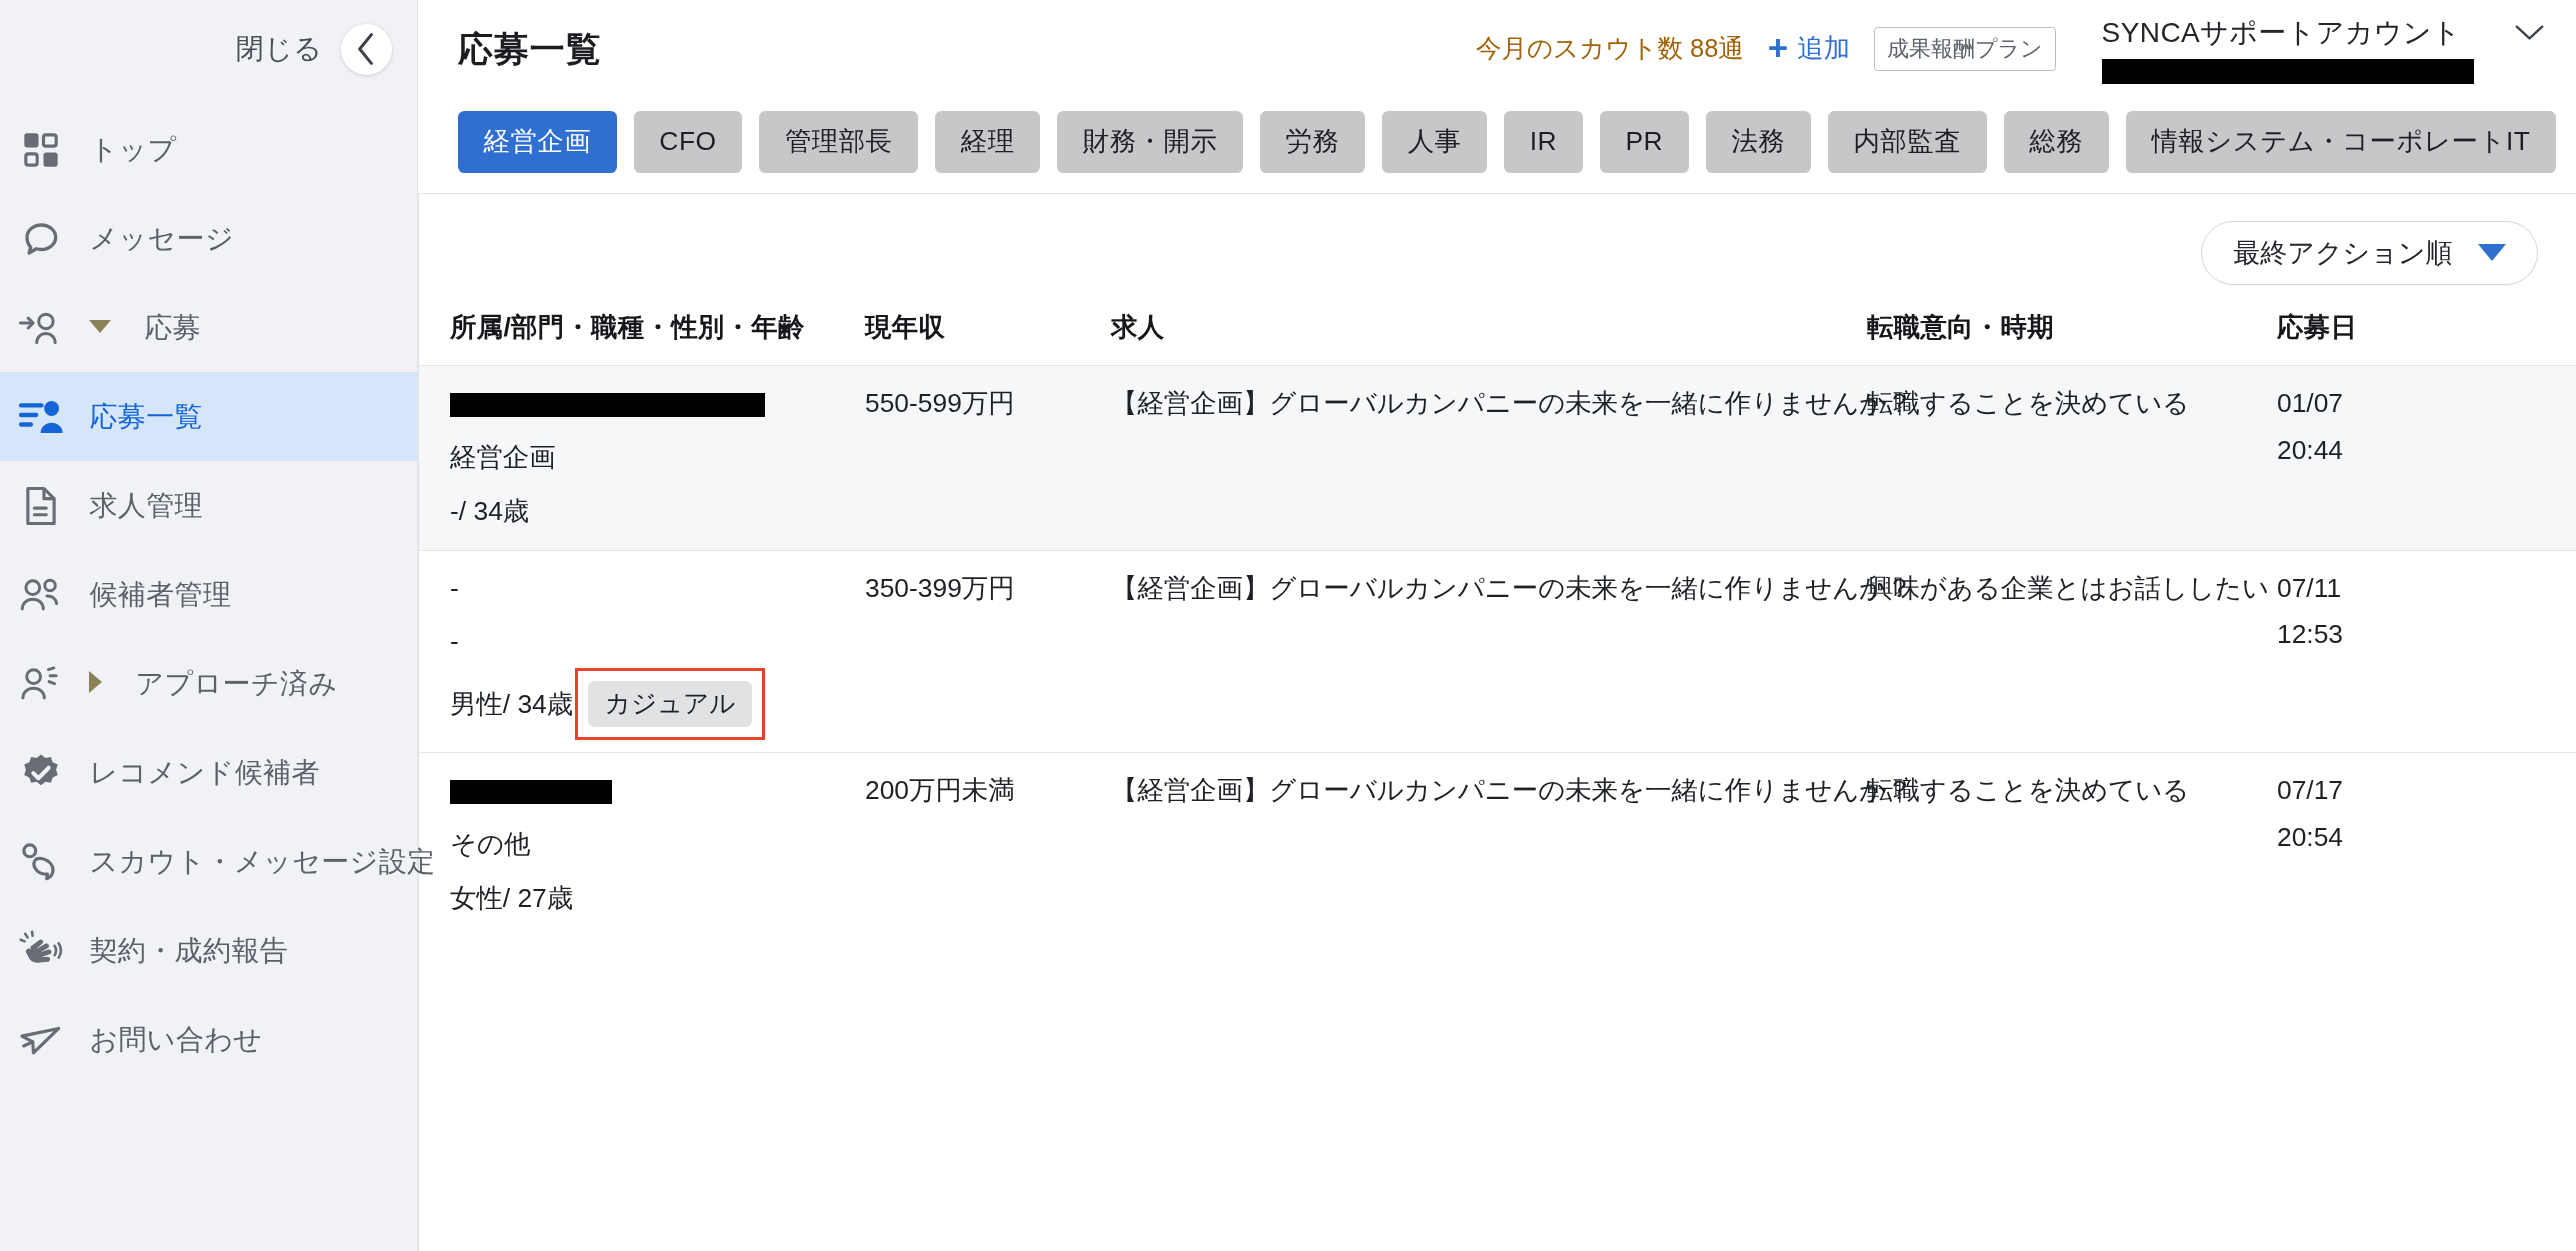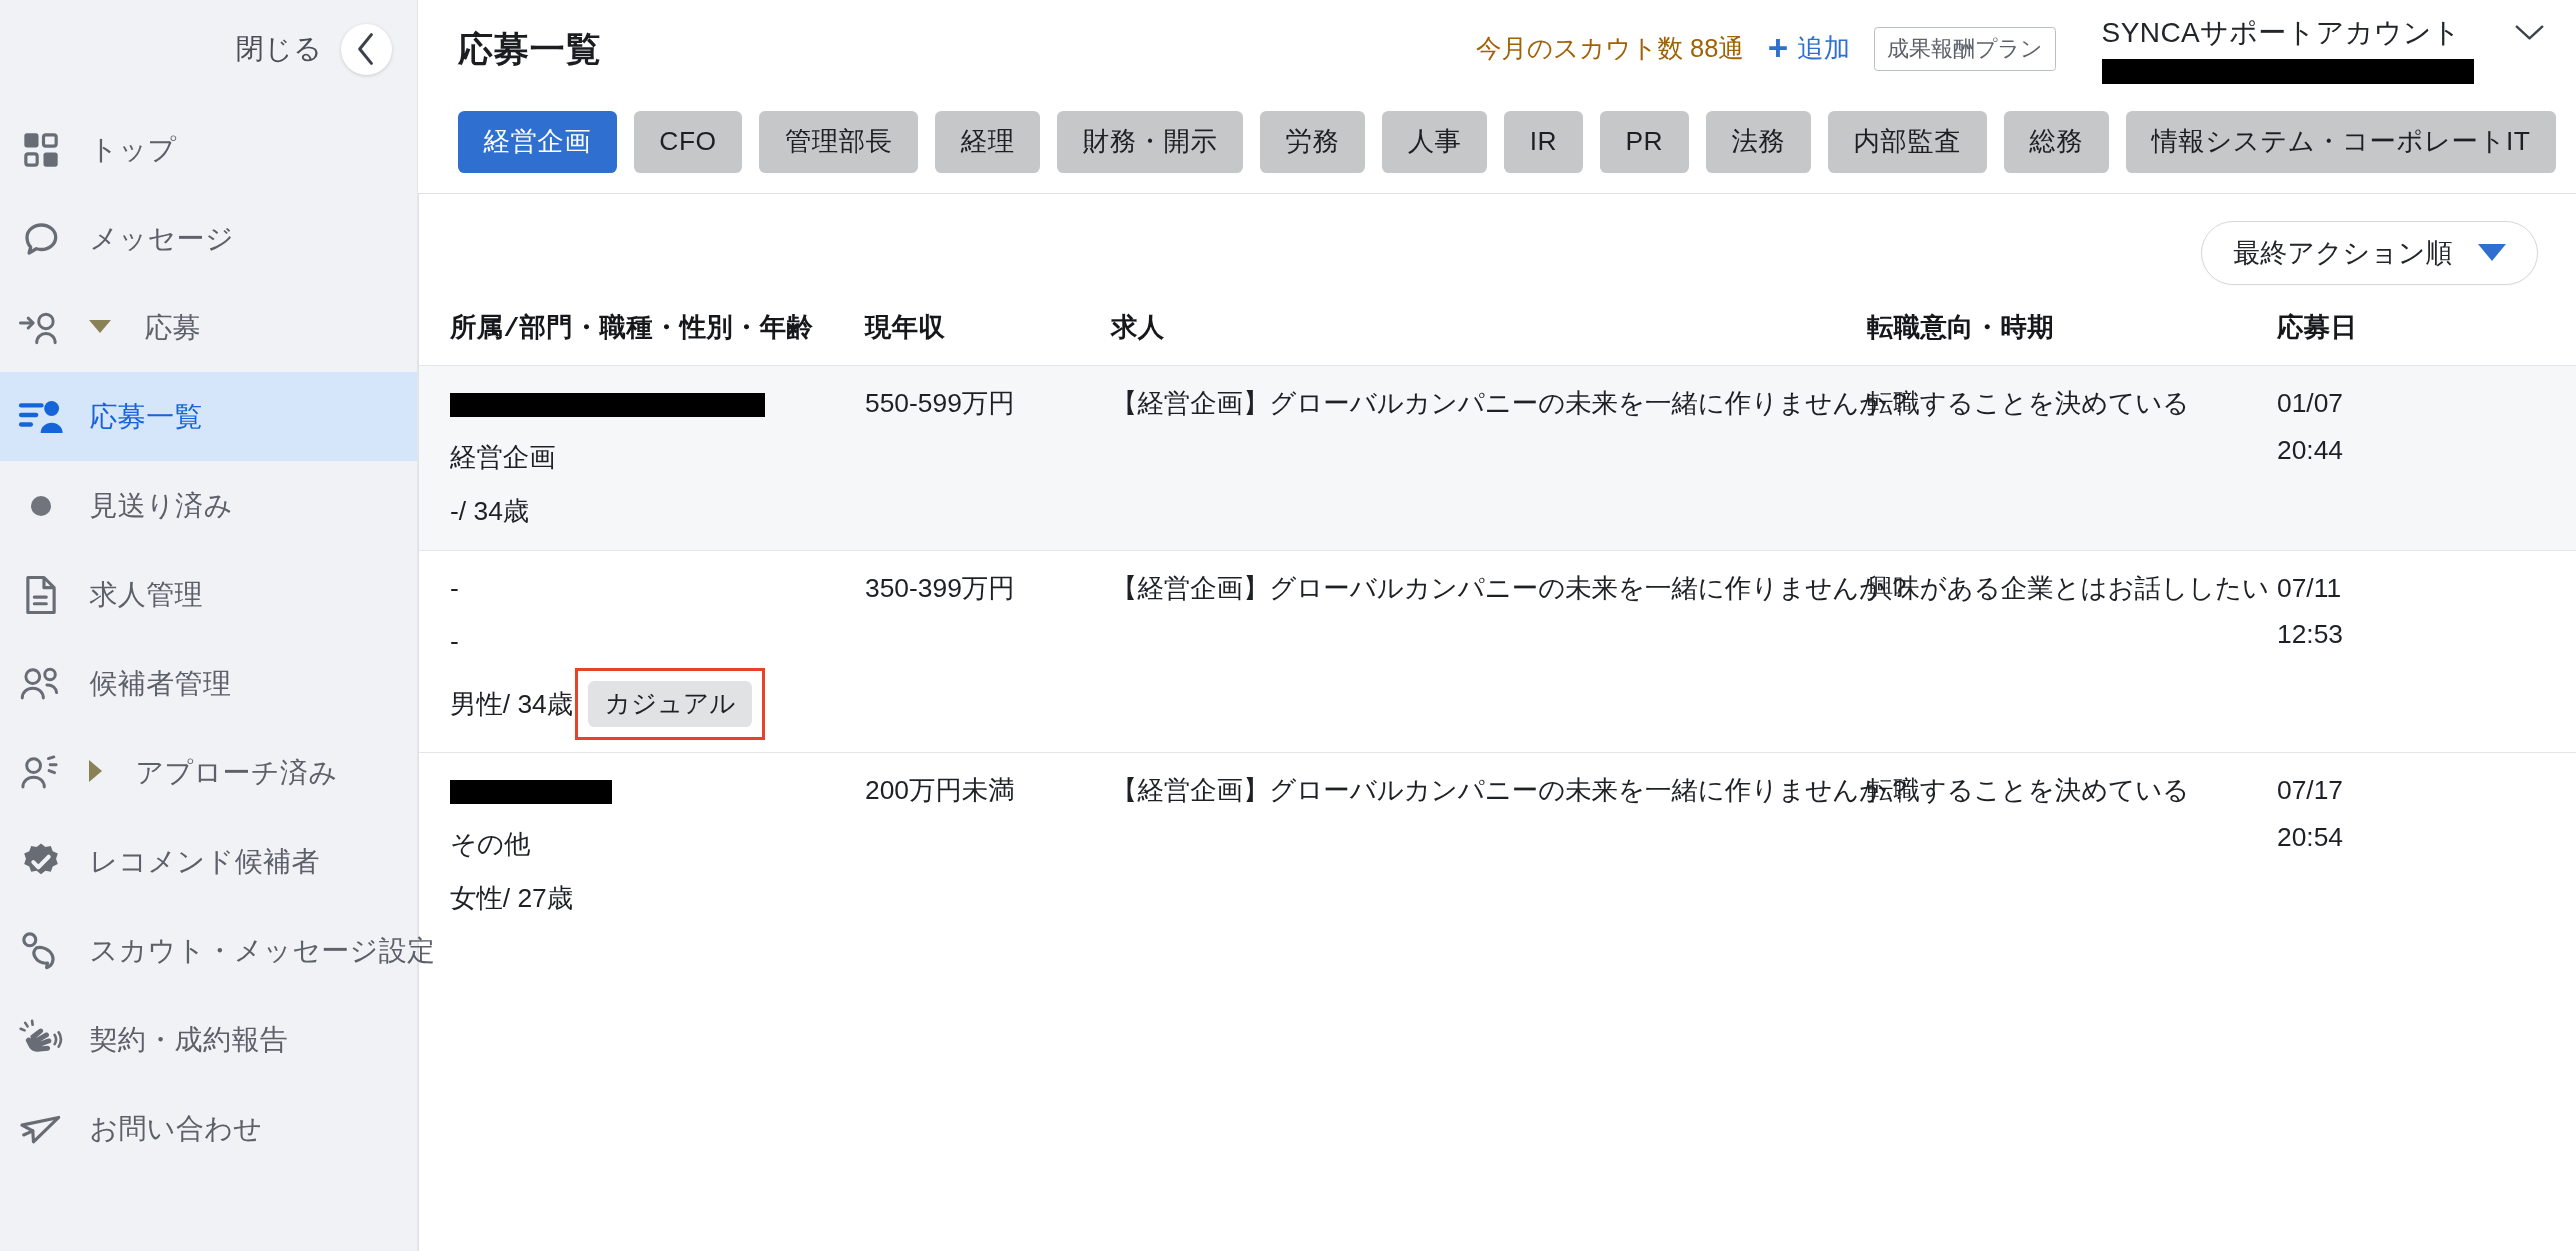--- a/index.html
+++ b/index.html
@@ -257,21 +257,21 @@
   }
   table.applicants th {
     text-align: left;
     font-size: 26.4px;
     font-weight: 700;
     color: #15171b;
     padding: 9px 0 20px 0;
     vertical-align: top;
     letter-spacing: 0.3px;
   }
-  .col-1 { width: 446px; padding-left: 31px !important; font-family: Liberation Mono, monospace; }
+  .col-1 { width: 446px; padding-left: 31px !important; }
   .col-2 { width: 246px; }
   .col-3 { width: 756px; }
   .col-4 { width: 410px; }
   .col-5 { width: 255px; }
   .col-6 { width: auto; }
 
   table.applicants td {
     font-size: 26.4px;
     color: #1d2025;
     vertical-align: top;
@@ -374,26 +374,20 @@
             <rect x="0.5" y="3.2" width="14" height="2.5" rx="1.2"></rect>
             <rect x="0.5" y="8.6" width="11" height="2.5" rx="1.2"></rect>
             <rect x="0.5" y="14" width="8" height="2.5" rx="1.2"></rect>
             <circle cx="19" cy="6.2" r="4.2"></circle>
             <path d="M12.8 20c0-3.4 2.8-5.8 6.2-5.8s6.2 2.4 6.2 5.8z"></path>
           </svg>
         </span>
         <span class="lbl">応募一覧</span>
       </div>
 
-      <div class="nav-item sub">
-        <span class="ico">
-            <span class="dot"></span>
-          </span>
-        <span class="lbl">見送り済み</span>
-      </div>
 
       <div class="nav-item">
         <span class="ico">
           <svg width="40" height="42" viewBox="0 0 22 24" fill="none" stroke="#676c75" stroke-width="1.8" stroke-linejoin="round">
             <path d="M3.5 2h9.2l5.8 5.8V22H3.5z"></path>
             <path d="M12.7 2v5.8h5.8"></path>
             <line x1="7.2" y1="13.2" x2="14" y2="13.2" stroke-linecap="round"></line>
             <line x1="7.2" y1="17" x2="14" y2="17" stroke-linecap="round"></line>
           </svg>
         </span>

